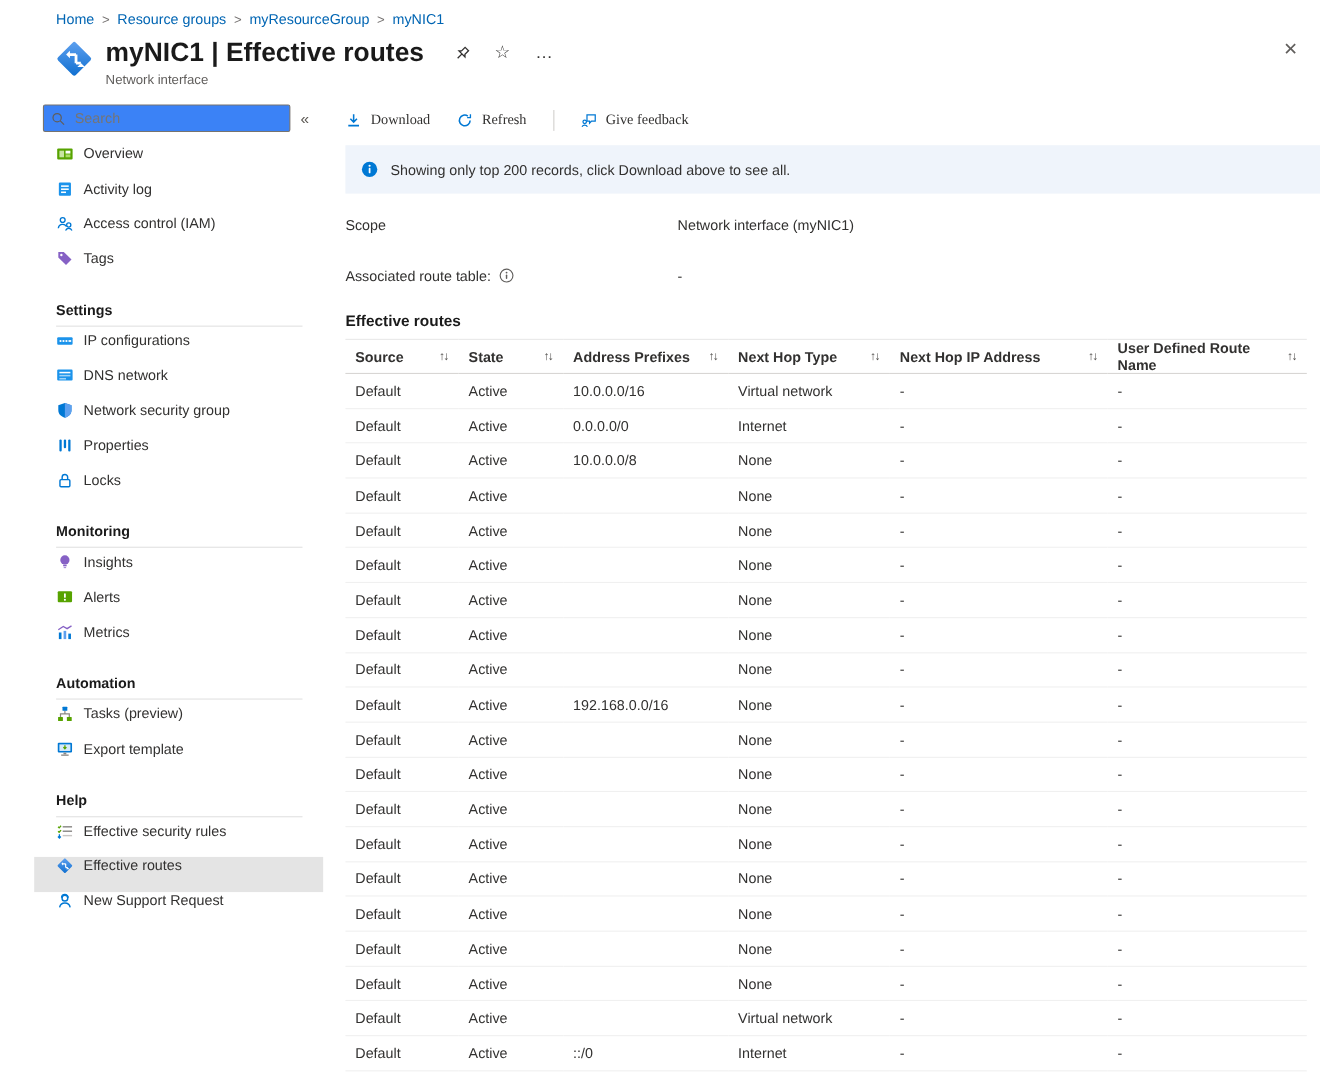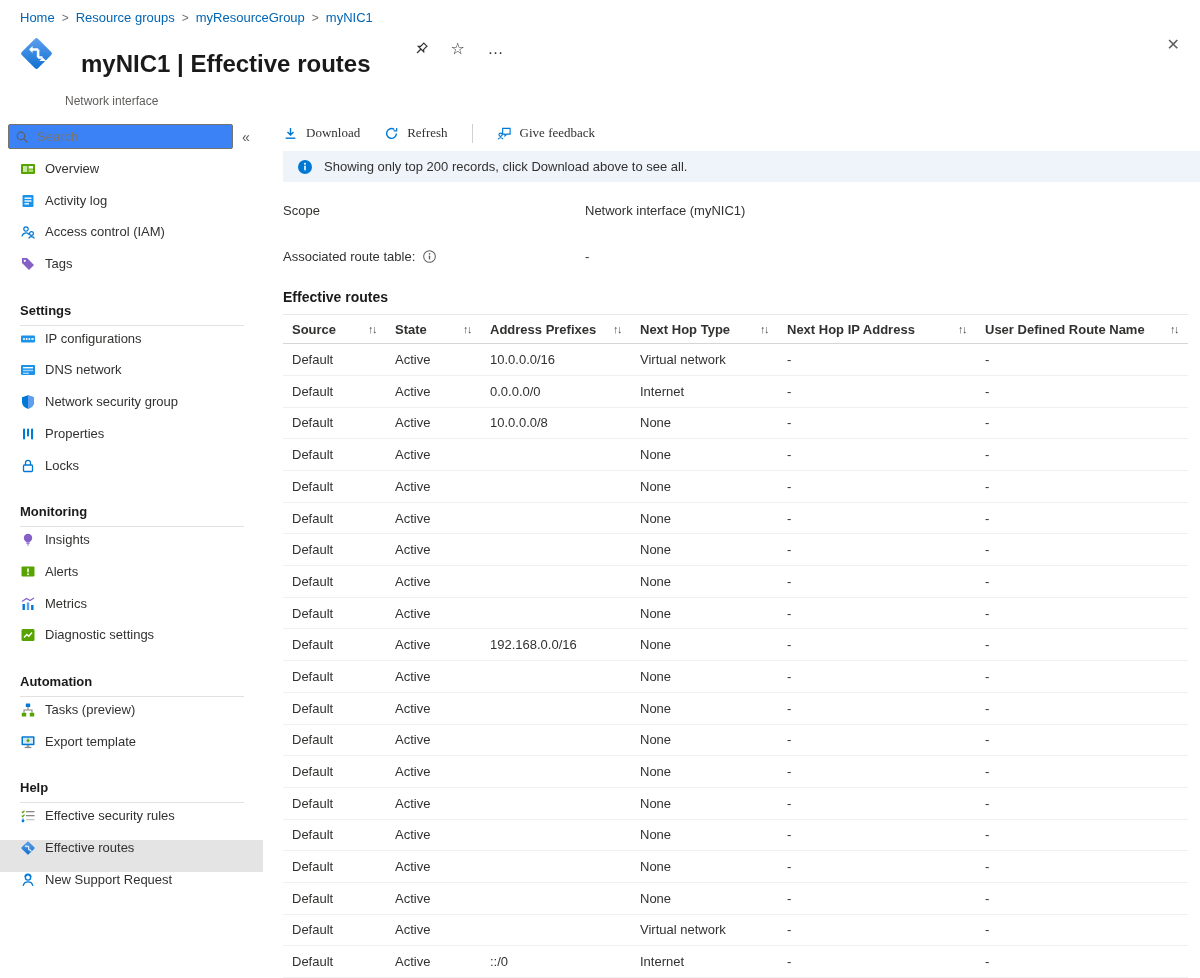--- a/index.html
+++ b/index.html
@@ -3,31 +3,31 @@
 <meta charset="utf-8">
 <style>
   * { box-sizing: border-box; }
   html,body { margin:0; padding:0; }
   body {
     font-family: "Liberation Sans", "DejaVu Sans", sans-serif;
     color: var(--c-text, #323130);
     background:#fff;
     font-size:13px;
   }
-  .page { width:1200px; height:978px; overflow:hidden; display:flex; flex-direction:column; background:#fff; }
+  .page { width:1200px; height:978px; overflow:hidden; display:flex; flex-direction:column; background:#fff;padding-left:31px; }
 
   
   .breadcrumb { padding:10px 0 0 20px; font-size:13px; white-space:nowrap; }
   .breadcrumb a { color: var(--c-link, #0065b3); text-decoration:none; cursor:pointer; }
   .breadcrumb .sep { color:#747170; margin:0 7px; font-size:12px; }
 
   .titlebar { display:flex; align-items:flex-start; padding:9px 20px 8px 18px; position:relative; }
   .resource-icon { width:37px; height:37px; margin-right:10px; margin-top:1px; flex:none; }
   .resource-icon svg { width:100%; height:100%; }
-  .title-text h1 { font-size:24px; font-weight:700; margin:16px; line-height:28px; color:#1a1a1a; }
+  .title-text h1 { font-size:24px; font-weight:700; margin:0; line-height:28px; color:#1a1a1a; }
   .subtitle { font-size:12px; color:#605e5c; margin-top:3px; }
   .title-actions { display:flex; align-items:center; gap:21px; margin-left:27px; margin-top:7px; }
   .ta-icon { width:16px; height:16px; display:inline-flex; cursor:pointer; color:#323130; font-size:16px; line-height:16px; }
   .ta-icon svg { width:100%; height:100%; }
   .close-btn { position:absolute; right:20px; top:10px; font-size:16px; color:#605e5c; cursor:pointer; }
 
   
   .body-row { flex:1; display:flex; min-height:0; }
 
   
@@ -252,29 +252,20 @@
           <div class="sb-item">
             <span class="sb-icon">
               <svg viewBox="0 0 16 16">
                 <polyline points="2,5.5 6.5,2.5 10,4.5 14,2" fill="none" stroke="#8661c5" stroke-width="1.2"></polyline>
                 <rect x="2.5" y="8" width="2.4" height="6" fill="#0078d4"></rect>
                 <rect x="6.8" y="6.5" width="2.4" height="7.5" fill="#5ea0ef"></rect>
                 <rect x="11.1" y="9" width="2.4" height="5" fill="#0078d4"></rect>
               </svg>
             </span>
             <span>Metrics</span>
-          </div>
-          <div class="sb-item">
-            <span class="sb-icon">
-              <svg viewBox="0 0 16 16">
-                <rect x="1.5" y="2" width="13" height="12" rx="1.5" fill="#57a300"></rect>
-                <polyline points="4,10.5 6.8,7.5 8.8,9.3 12,5.5" fill="none" stroke="#fff" stroke-width="1.4"></polyline>
-              </svg>
-            </span>
-            <span>Diagnostic settings</span>
           </div>
           <div class="sb-section">Automation</div>
           <div class="sb-divider"></div>
           <div class="sb-item">
             <span class="sb-icon">
               <svg viewBox="0 0 16 16">
                 <path d="M8 5v3M4 10.8V8h8v2.8" fill="none" stroke="#8a8886" stroke-width="1.1"></path>
                 <rect x="5.8" y="1.5" width="4.4" height="3.6" rx="0.5" fill="#0078d4"></rect>
                 <rect x="1.8" y="10.8" width="4.4" height="3.6" rx="0.5" fill="#57a300"></rect>
                 <rect x="9.8" y="10.8" width="4.4" height="3.6" rx="0.5" fill="#57a300"></rect>

